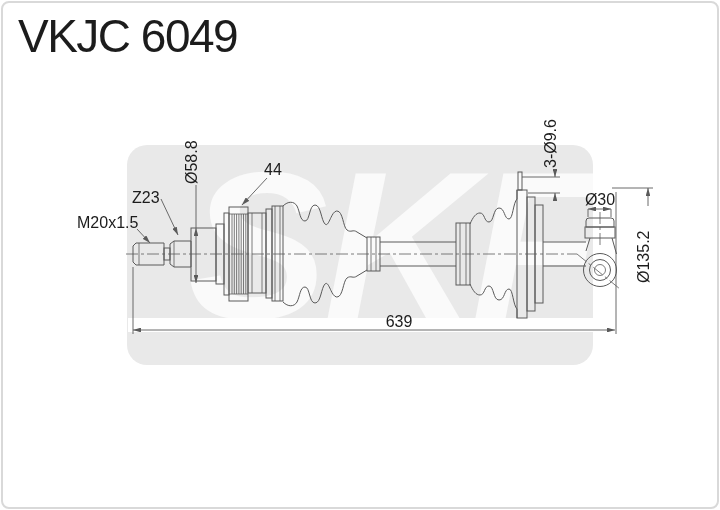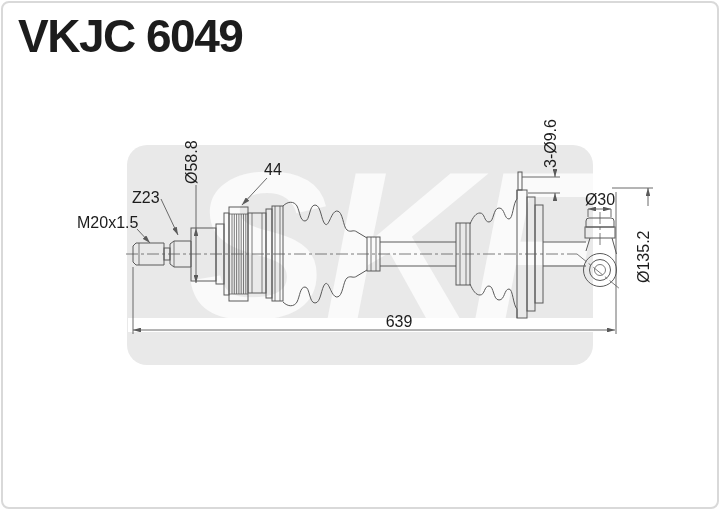--- a/index.html
+++ b/index.html
@@ -10,21 +10,21 @@
   body{
     width:720px;height:510px;background:var(--background);
     font-family:"Liberation Sans", sans-serif; position:relative; overflow:hidden;
   }
   .frame{
     position:absolute; inset:1px; border:2px solid var(--border); border-radius:8px;
     pointer-events:none;
   }
   .title{
     position:absolute; left:18px; top:13px;
-    font-size:46px; font-weight:bold; letter-spacing:-1.5px; color:var(--text);
+    font-size:46px; font-weight:normal; letter-spacing:-1.5px; color:var(--text);
     line-height:1;
   }
   svg{position:absolute; left:0; top:0;}
   .part{stroke:var(--line); fill:none; stroke-width:1;}
   .thin{stroke:var(--line); fill:none; stroke-width:0.8;}
   .cl{stroke:var(--line); fill:none; stroke-width:0.8; stroke-dasharray:12 3 3 3;}
   .dim{stroke:var(--dimension); fill:none; stroke-width:0.9;}
   .arrfill{fill:var(--dimension); stroke:none;}
   .dimtext{
     font-family:"Liberation Sans", sans-serif; font-size:16px; fill:var(--text);

